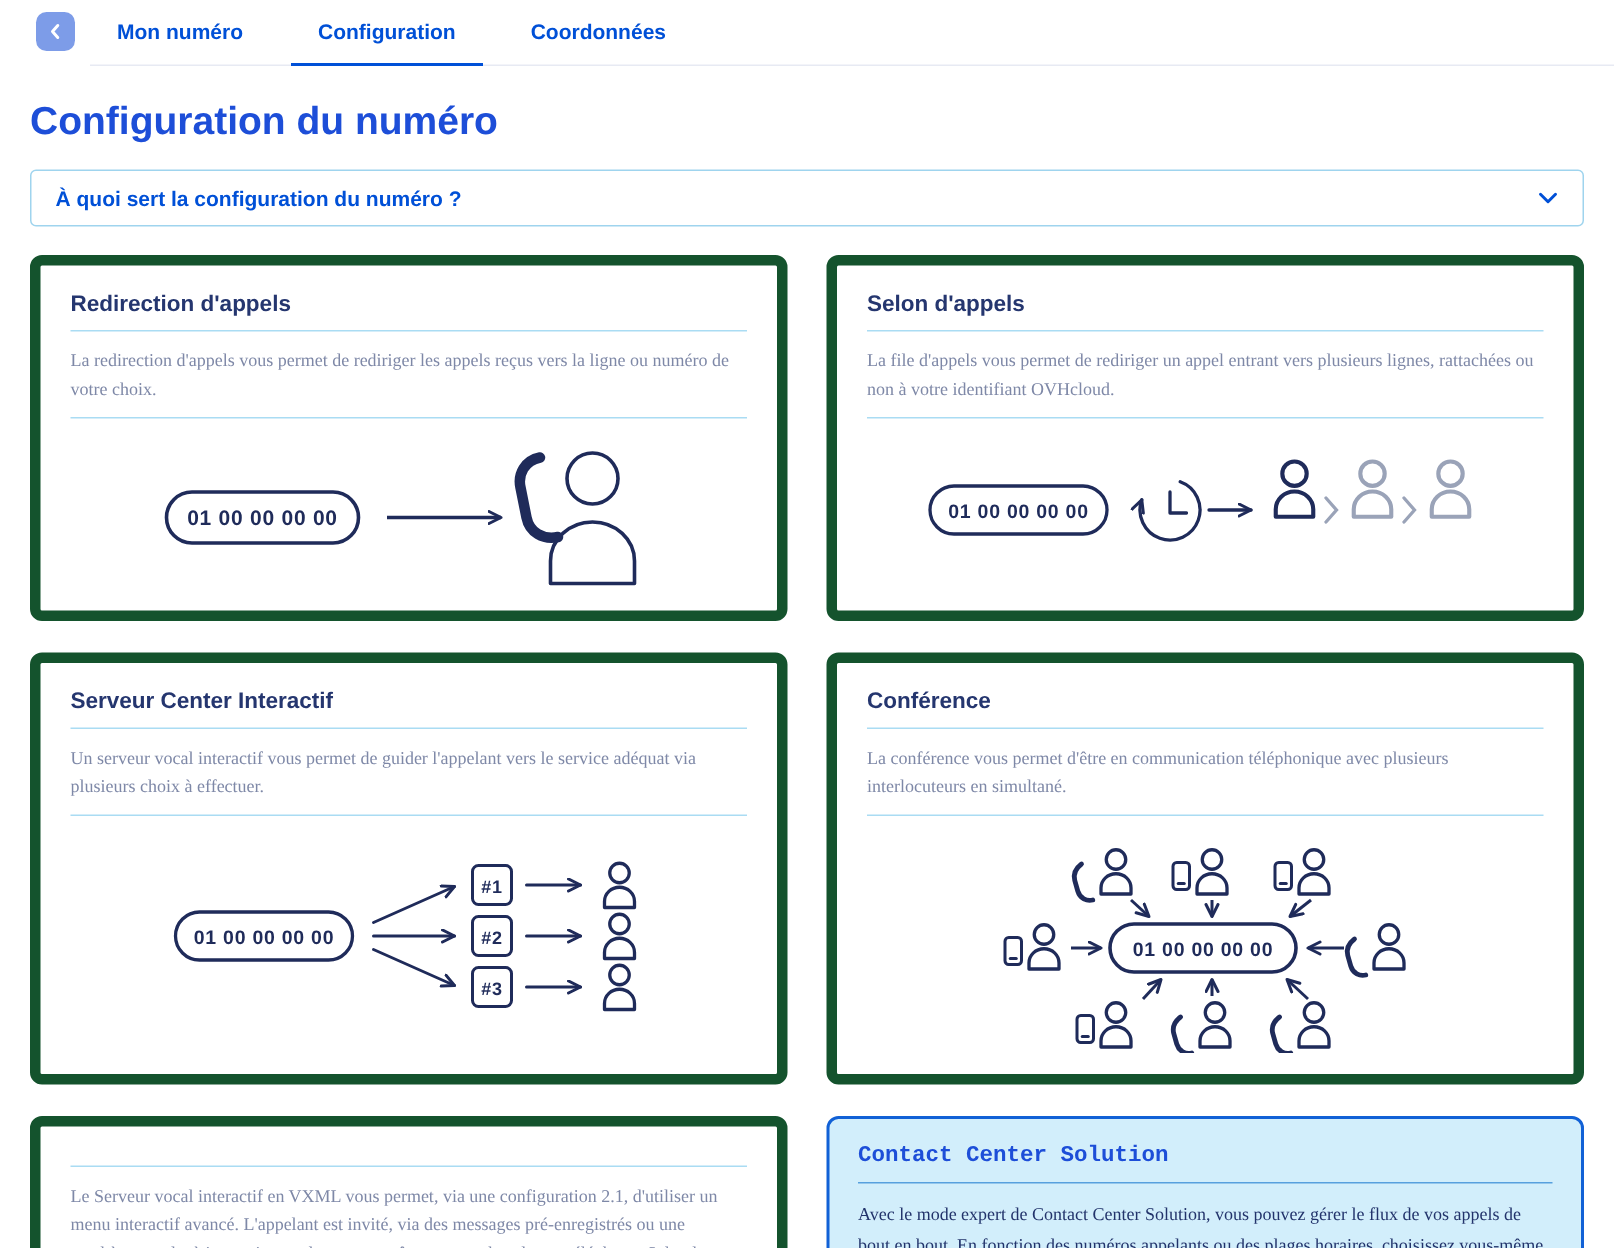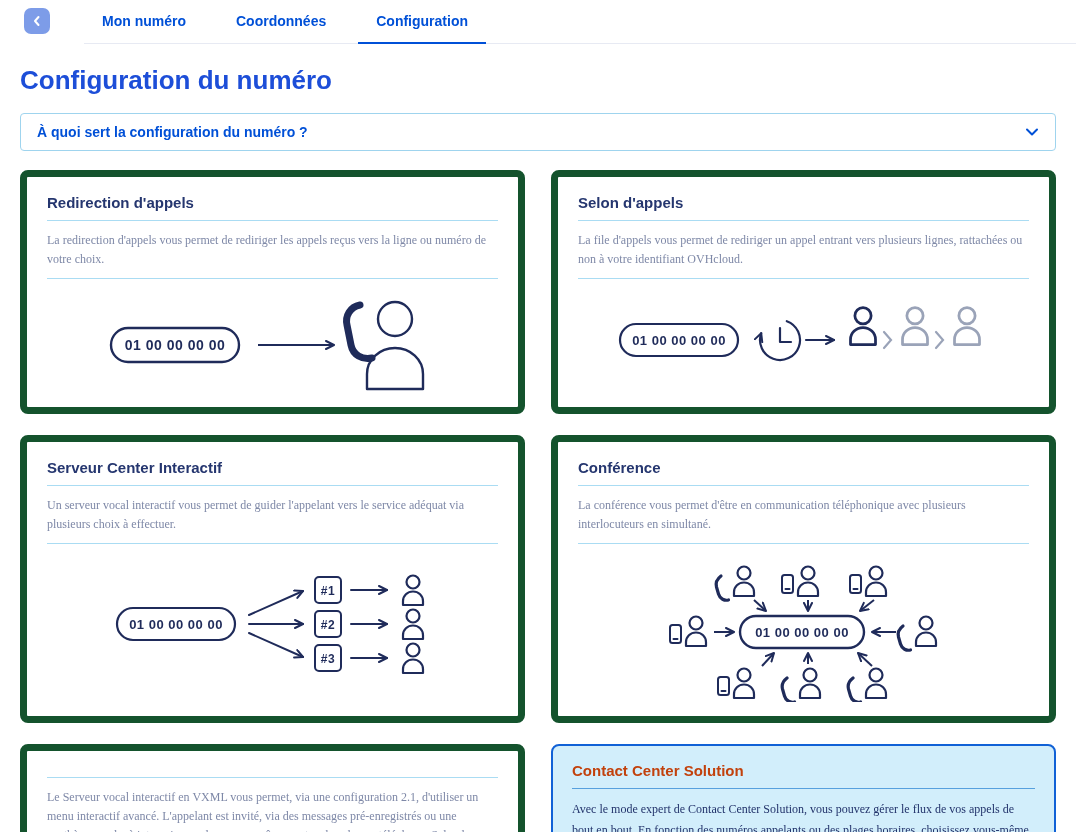--- a/index.html
+++ b/index.html
@@ -1,20 +1,20 @@
 <!DOCTYPE html>
 <html><head>
 <meta charset="utf-8">
 <style>
   * { box-sizing: border-box; margin: 0; padding: 0; }
   html,body { width: 1076px; background: #ffffff; font-family: "Liberation Sans", sans-serif; }
   body { min-height: 832px; color: #1f2b5a; }
 
   
-  .topbar { display: flex; align-items: flex-start; padding: 8px 0 0 24px; gap: 24px; }
+  .topbar { display: flex; align-items: flex-start; padding: 8px 0 0 24px; }
   .back-btn { width: 26px; height: 26px; border: none; border-radius: 7px; background: #7d9ce8;
               display: flex; align-items: center; justify-content: center; cursor: pointer; flex: 0 0 auto; }
   .tabs { display: flex; flex: 1; margin-left: 10px; border-bottom: 1px solid #e7eaf3; gap: 14px; }
   .tab { font-size: 14px; font-weight: 700; color: #0050d7; text-decoration: none;
          padding: 5px 18px 13px; margin-bottom: -1px; border-bottom: 2px solid transparent; cursor: pointer; }
   .tab.active { border-bottom-color: #0050d7; }
 
   
   .container { padding: 0 20px; }
   h1 { font-size: 26px; font-weight: 600; color: #1d4ed8; margin: 21px 0 17px; }
@@ -25,21 +25,21 @@
 
   .grid { display: grid; grid-template-columns: 1fr 1fr; gap: 21px 26px; }
 
   .card { background: #fff; border: 7px solid #14532d; border-radius: 8px; padding: 17px 20px 12px; }
   .card h2 { font-size: 15px; font-weight: 600; color: #25366f; }
   .card .rule { border: none; border-top: 1px solid #aadcf3; margin: 9px 0 10px; }
   .card .desc { font-size: 12px; line-height: 1.55; color: #7e88a7; margin-bottom: 10px; font-family: Liberation Serif, serif; }
   .card .illus { display: flex; justify-content: center; padding: 8px 0 2px; }
 
   .card.selected { background: #d2eefb; border: 2px solid #1161d6; padding: 16px 19px 11px; }
-  .card.selected h2 { color: #c2410c; font-weight: 700; }
+  .card.selected h2 { color: #1d4ed8; font-weight: 700; font-family: Liberation Mono, monospace; }
   .card.selected .rule { border-top-color: #57a0de; }
   .card.selected .desc { color: #22336b; line-height: 1.7; }
 
   svg { display: block; }
   svg text { font-family: "Liberation Sans", sans-serif; font-weight: 700; fill: #1f2b5a; letter-spacing: 0.5px; }
   .hidden-defs { position: absolute; width: 0; height: 0; overflow: hidden; }
 </style>
 </head>
 <body>
 
@@ -69,22 +69,22 @@
 </svg>
 
 <header class="topbar">
   <button class="back-btn">
     <svg width="14" height="14" viewBox="0 0 14 14">
       <polyline points="8.5,3 5,7 8.5,11" fill="none" stroke="#ffffff" stroke-width="2" stroke-linecap="round" stroke-linejoin="round"></polyline>
     </svg>
   </button>
   <nav class="tabs">
     <a class="tab">Mon numéro</a>
+    <a class="tab active">Configuration</a>
     <a class="tab">Coordonnées</a>
-    <a class="tab active">Configuration</a>
   </nav>
 </header>
 
 <main class="container">
   <h1>Configuration du numéro</h1>
 
   <button class="accordion">
     <span>À quoi sert la configuration du numéro ?</span>
     <svg width="14" height="10" viewBox="0 0 14 10">
       <polyline points="2,2.5 7,7.5 12,2.5" fill="none" stroke="#0050d7" stroke-width="2" stroke-linecap="round" stroke-linejoin="round"></polyline>

